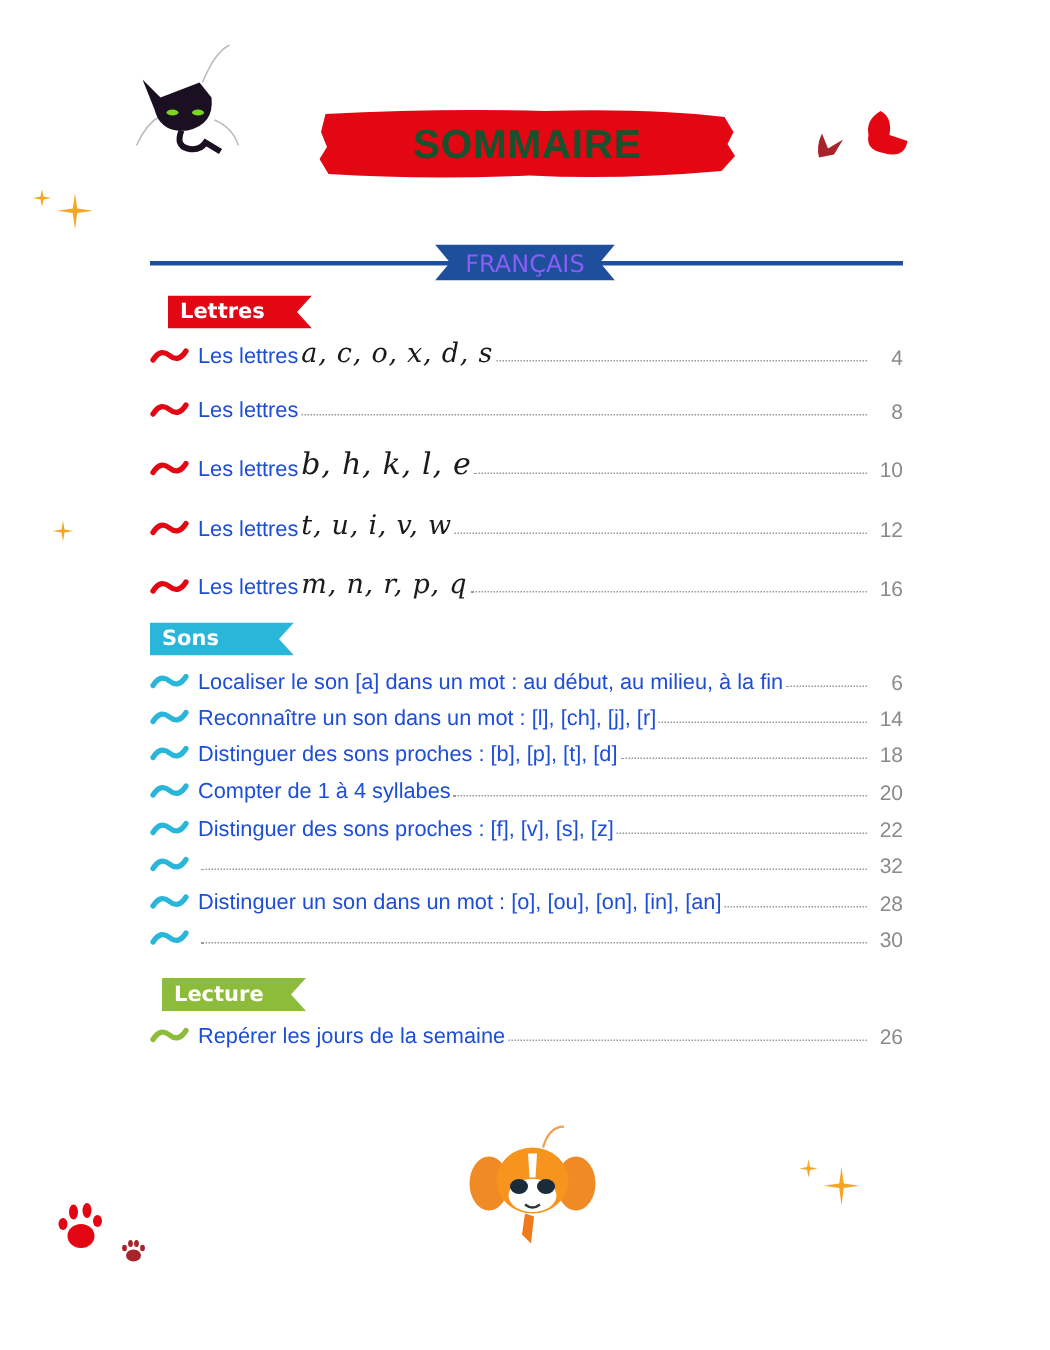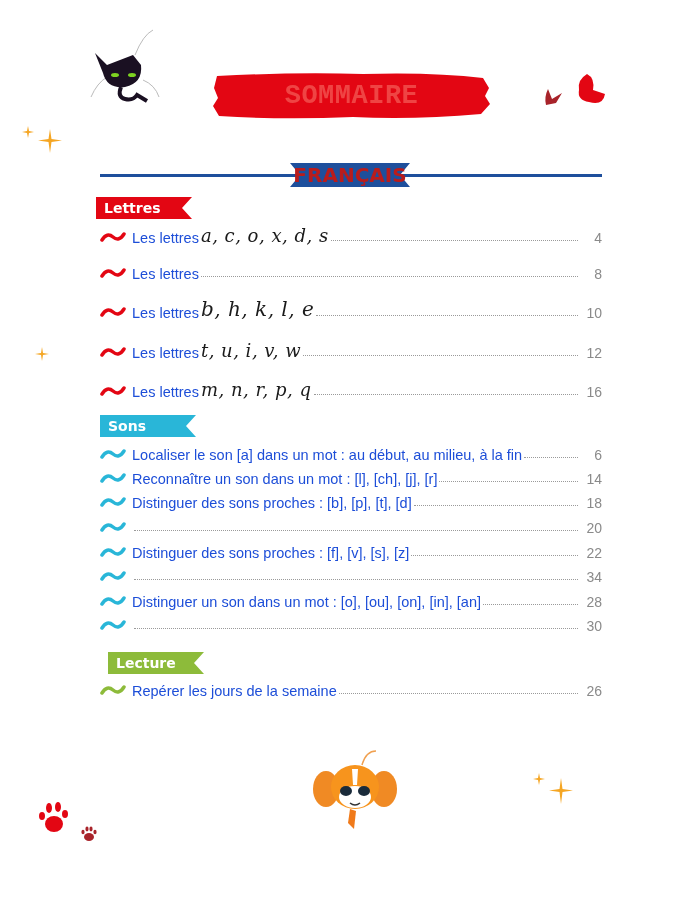--- a/index.html
+++ b/index.html
@@ -4,29 +4,29 @@
 <style>
   html, body { margin:0; padding:0; }
   body { width:700px; height:900px; background:#ffffff; position:relative; overflow:hidden;
          font-family:"Liberation Sans", sans-serif; color:#1a1a1a; }
   .abs { position:absolute; }
 
   
   .title-brush { left:213px; top:70px; width:277px; height:52px; }
   .title-brush svg { position:absolute; left:0; top:0; }
   .title-text { position:absolute; left:0; top:0; width:100%; height:100%; display:flex;
-    align-items:center; justify-content:center; color:#ef4444; font-weight:bold; font-size:27px;
-    letter-spacing:0.5px; font-family:Liberation Mono, monospace; }
+    align-items:center; justify-content:center; color:#14532d; font-weight:bold; font-size:27px;
+    letter-spacing:0.5px; font-family:Liberation Sans, sans-serif; }
 
   
   .subject-line { left:100px; top:174px; width:502px; height:3px; background:#1e4f9c; }
   .subject-banner { left:290px; top:163px; width:120px; height:24px; }
   .subject-banner svg { position:absolute; left:0; top:0; }
   .subject-text { position:absolute; left:0; top:0; width:100%; height:100%; display:flex; align-items:center;
-    justify-content:center; color:#b91c1c; font-weight:bold; font-size:20px; font-family:"DejaVu Sans", sans-serif; }
+    justify-content:center; color:#8b5cf6; font-weight:normal; font-size:16px; font-family:"DejaVu Sans", sans-serif; }
 
   
   .tag { position:absolute; height:22px; width:96px; }
   .tag svg { position:absolute; left:0; top:0; }
   .tag-text { position:absolute; left:8px; top:0; height:22px; line-height:22px; color:#fff;
     font-weight:bold; font-size:14px; font-family:"DejaVu Sans", sans-serif; }
 
   
   .row { position:absolute; left:100px; width:502px; display:flex; align-items:flex-end; height:22px; }
   .wave { width:26px; height:12px; flex:none; margin-right:6px; margin-bottom:3px; }
@@ -124,21 +124,21 @@
 </div>
 
 <div class="abs subject-line"></div>
 <div class="abs subject-banner">
   <svg width="120" height="24" viewBox="0 0 120 24">
     <path d="M0 0 L120 0 L110 12 L120 24 L0 24 L10 12 Z" fill="#1e4f9c"></path>
   </svg>
   <div class="subject-text">FRANÇAIS</div>
 </div>
 
-<div class="tag" style="left:96px;top:197px;text-align:right;">
+<div class="tag" style="left:112px;top:197px;text-align:right;">
   <svg width="96" height="22" viewBox="0 0 96 22">
       <path d="M0 0 L96 0 L86 11 L96 22 L0 22 Z" fill="#e30613"></path>
     </svg>
   <span class="tag-text">Lettres</span>
 </div>
 
 <div class="row" style="top:224px;">
   <svg class="wave" viewBox="0 0 26 12">
       <path d="M2 9 Q7 1 13 6 Q19 11 24 3" stroke="#e30613" stroke-width="3.5" fill="none" stroke-linecap="round"></path>
     </svg>
@@ -211,37 +211,38 @@
       <path d="M2 9 Q7 1 13 6 Q19 11 24 3" stroke="#29b6d8" stroke-width="3.5" fill="none" stroke-linecap="round"></path>
     </svg>
   <span class="label">Distinguer des sons proches : [b], [p], [t], [d]</span>
   <span class="leader"></span>
   <span class="page">18</span>
 </div>
 <div class="row" style="top:514px;">
   <svg class="wave" viewBox="0 0 26 12">
       <path d="M2 9 Q7 1 13 6 Q19 11 24 3" stroke="#29b6d8" stroke-width="3.5" fill="none" stroke-linecap="round"></path>
     </svg>
+  <span class="label">Compter de 1 à 4 syllabes</span>
   <span class="leader"></span>
   <span class="page">20</span>
 </div>
 <div class="row" style="top:539px;">
   <svg class="wave" viewBox="0 0 26 12">
       <path d="M2 9 Q7 1 13 6 Q19 11 24 3" stroke="#29b6d8" stroke-width="3.5" fill="none" stroke-linecap="round"></path>
     </svg>
   <span class="label">Distinguer des sons proches : [f], [v], [s], [z]</span>
   <span class="leader"></span>
   <span class="page">22</span>
 </div>
 <div class="row" style="top:563px;">
   <svg class="wave" viewBox="0 0 26 12">
       <path d="M2 9 Q7 1 13 6 Q19 11 24 3" stroke="#29b6d8" stroke-width="3.5" fill="none" stroke-linecap="round"></path>
     </svg>
   <span class="leader"></span>
-  <span class="page">34</span>
+  <span class="page">32</span>
 </div>
 <div class="row" style="top:588px;">
   <svg class="wave" viewBox="0 0 26 12">
       <path d="M2 9 Q7 1 13 6 Q19 11 24 3" stroke="#29b6d8" stroke-width="3.5" fill="none" stroke-linecap="round"></path>
     </svg>
   <span class="label">Distinguer un son dans un mot : [o], [ou], [on], [in], [an]</span>
   <span class="leader"></span>
   <span class="page">28</span>
 </div>
 <div class="row" style="top:612px;">

